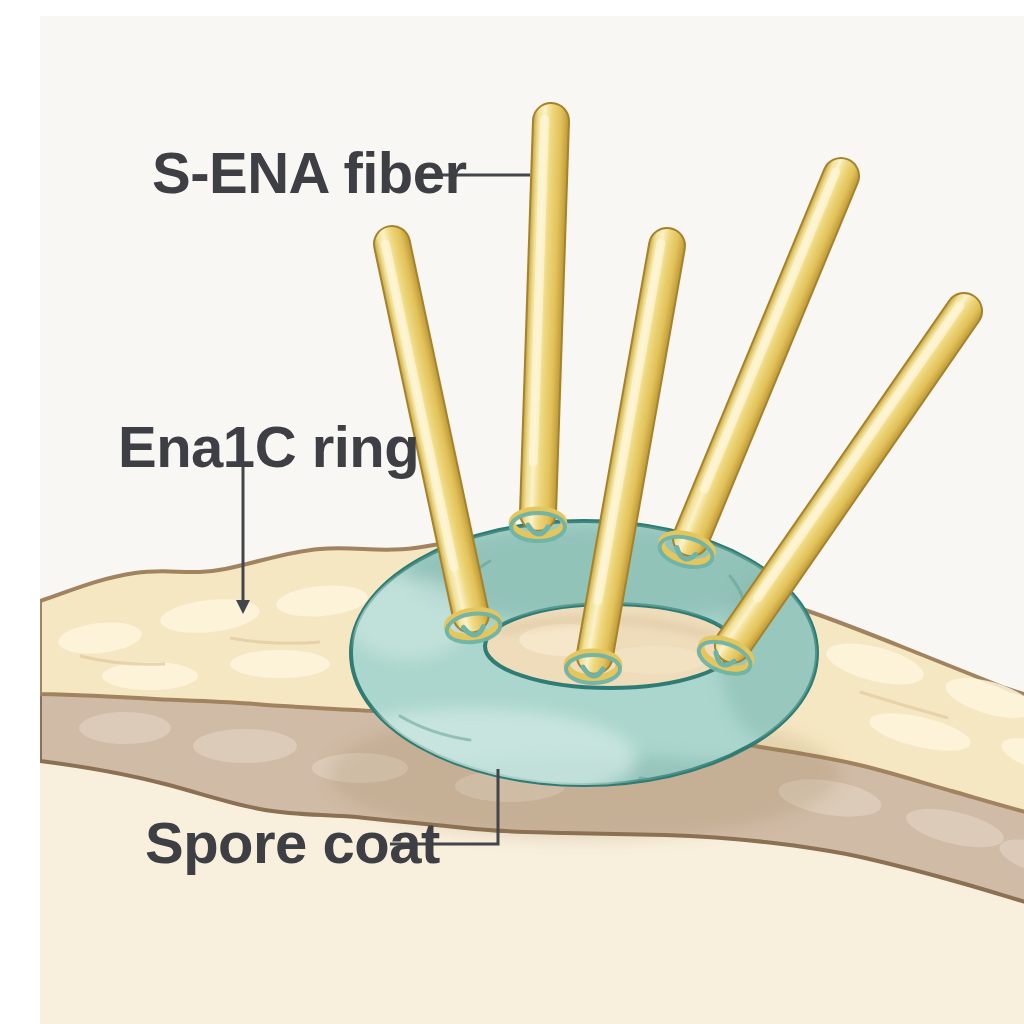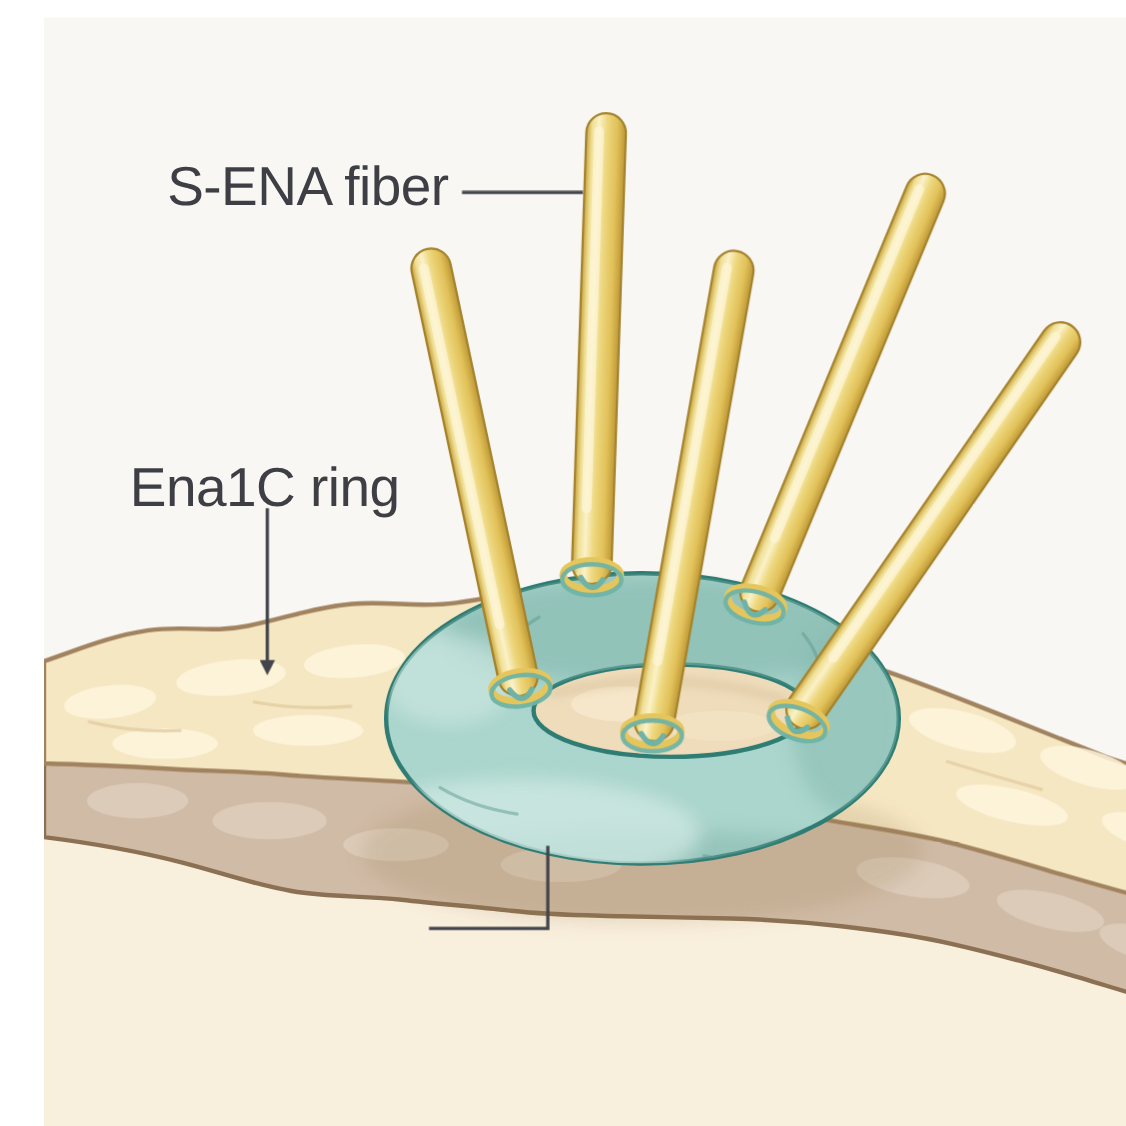--- a/index.html
+++ b/index.html
@@ -6,22 +6,22 @@
   .stage{
     position:relative;
     width:1024px;height:1024px;
     overflow:hidden;
     background:var(--background,#f8f7f4);
     font-family:"Liberation Sans","DejaVu Sans",sans-serif;
   }
   .stage svg{position:absolute;left:0;top:0;}
   .label{
     position:absolute;
-    font-size:50px;
-    font-weight:400;
+    font-size:58px;
+    font-weight:700;
     letter-spacing:-0.5px;
     color:var(--label-text,#3d3f44);
     white-space:nowrap;
     line-height:1;
     user-select:none;
   }
   .label-fiber{left:112px;top:128px;}
   .label-ring{left:78px;top:402px;}
   .label-coat{left:105px;top:798px;}
 </style>
@@ -180,14 +180,15 @@
   <g style="stroke:var(--leader-line,#42454b);stroke-width:3;fill:none">
     <path d="M380,159 L490,159"></path>
     <path d="M203,446 L203,585"></path>
     <path d="M350,828 L458,828 L458,753"></path>
   </g>
   <path d="M196,584 L210,584 L203,598 Z" style="fill:var(--leader-line,#42454b)"></path>
 </svg>
 
   <div class="label label-fiber">S-ENA fiber</div>
   <div class="label label-ring">Ena1C ring</div>
+  <div class="label label-coat">Spore coat</div>
 
 </figure>
 
 </body></html>

